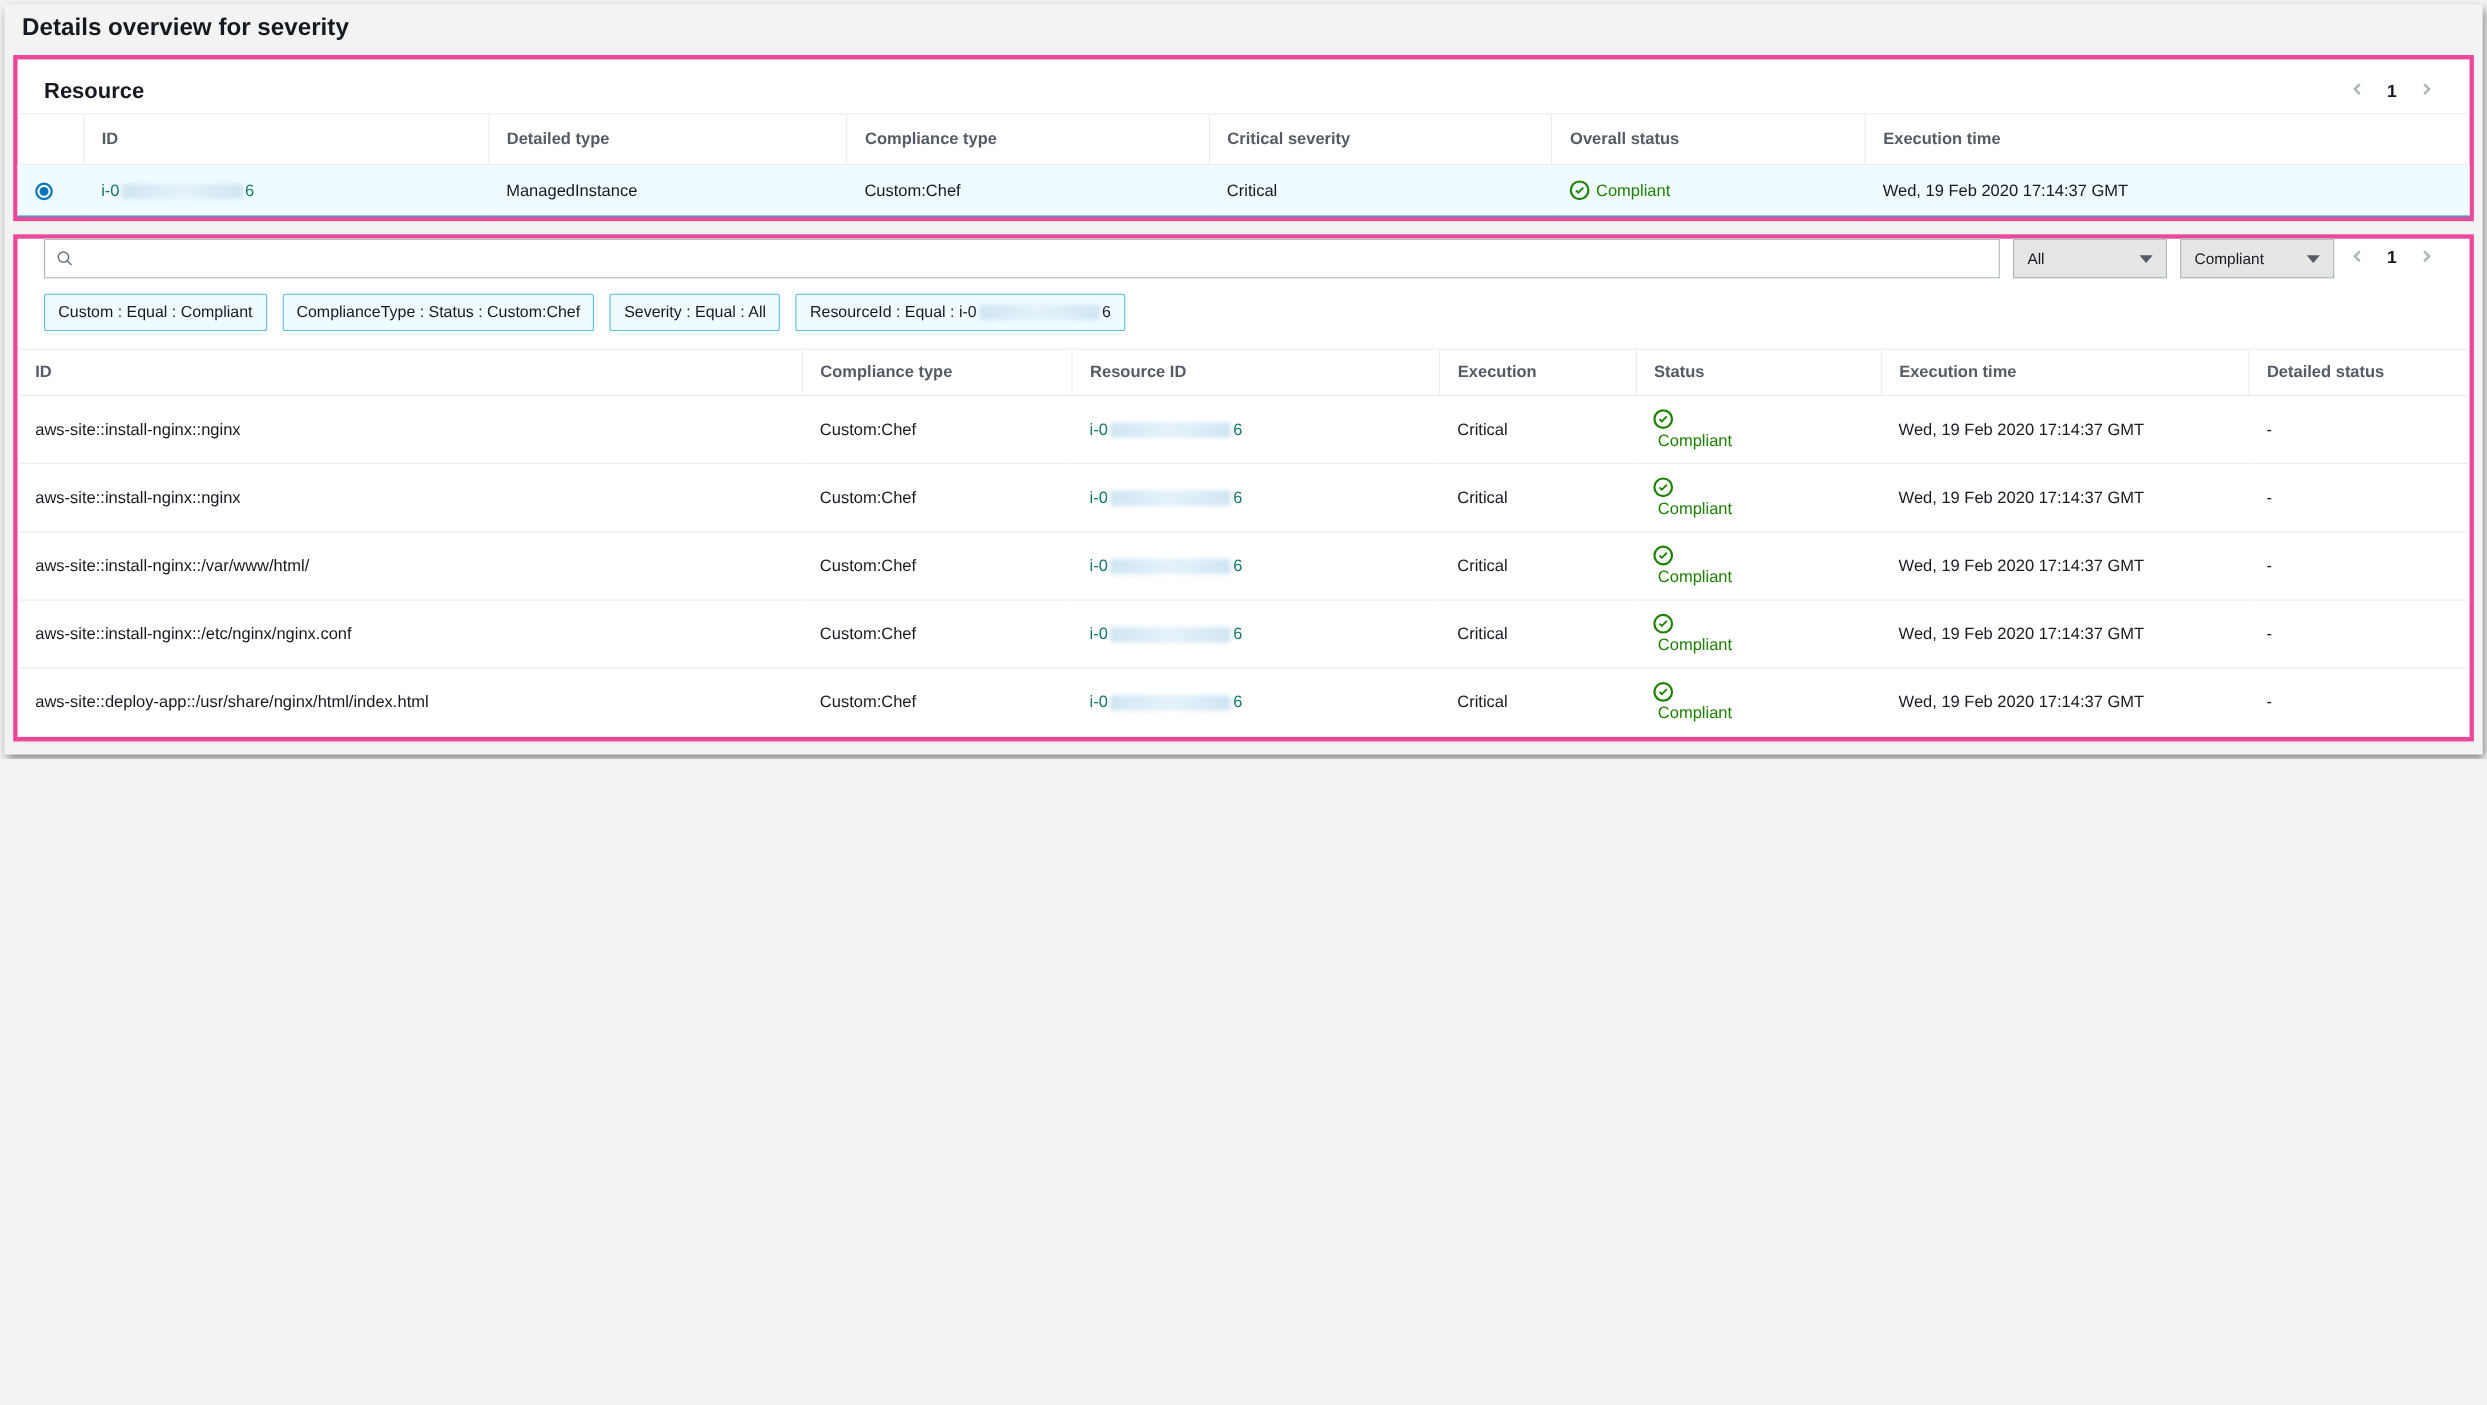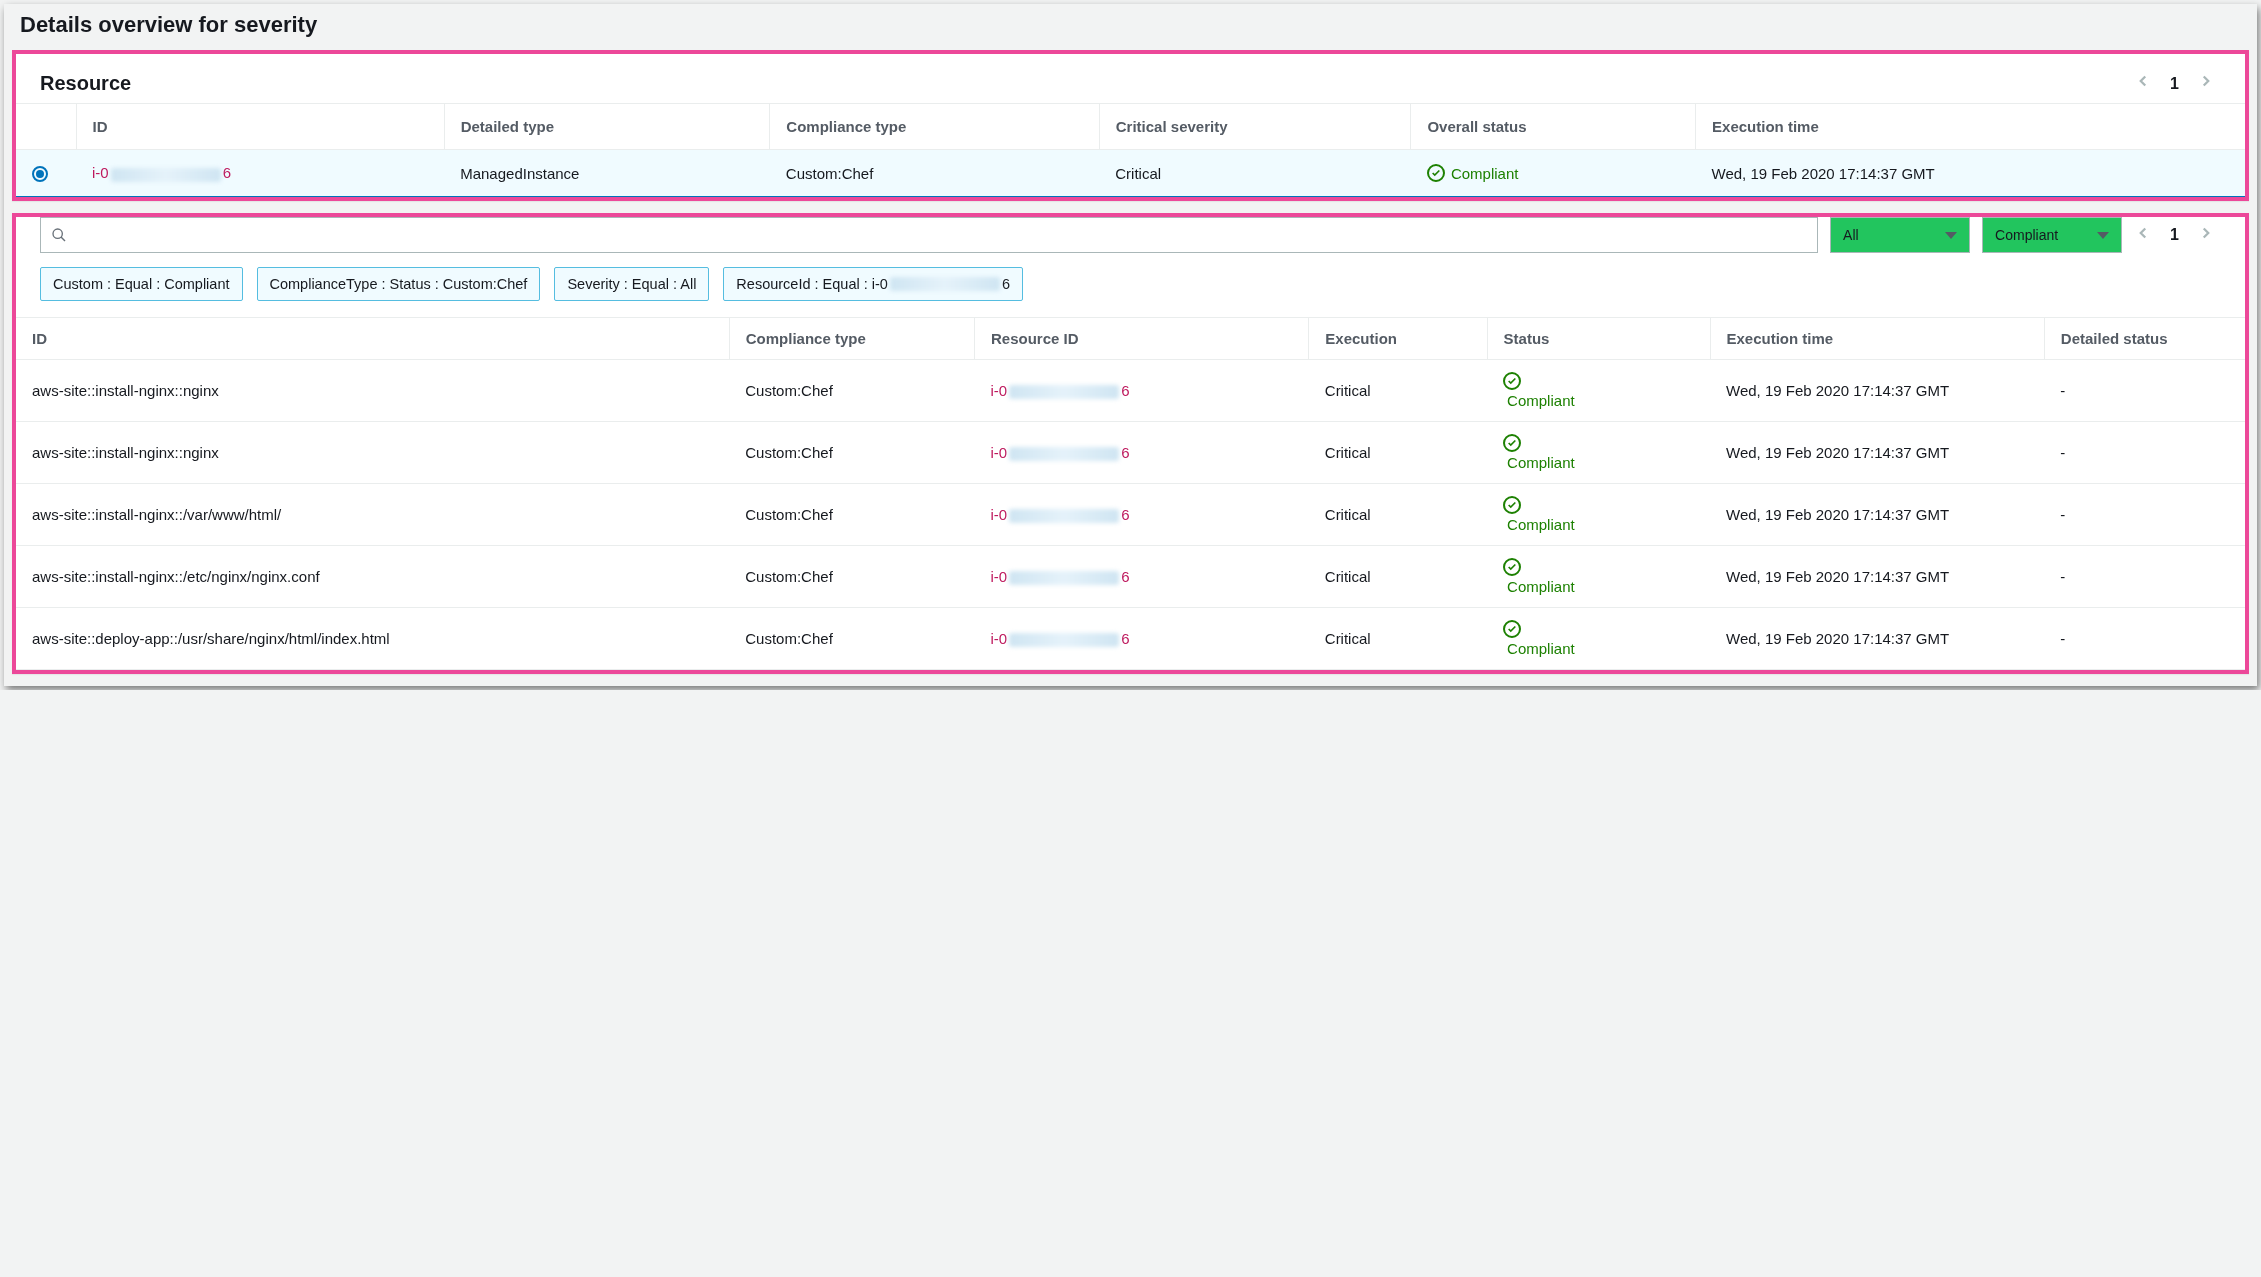--- a/index.html
+++ b/index.html
@@ -79,21 +79,21 @@
     border: 2px solid #0073bb;
     border-radius: 50%;
     display: inline-flex;
     align-items: center; justify-content: center;
   }
   .radio-inner {
     width: 8px; height: 8px;
     background: #0073bb;
     border-radius: 50%;
   }
-  .link { color: #be185d; cursor: pointer; }
+  .link { color: #0f766e; cursor: pointer; }
   .blur {
     display: inline-block;
     width: 110px; height: 14px;
     background: linear-gradient(90deg,#cfe5f2,#e5f2fa,#cfe5f2);
     filter: blur(2px);
     border-radius: 3px;
     vertical-align: middle;
     margin: 0 2px;
   }
   .compliant {
@@ -127,21 +127,21 @@
     background: #fff;
   }
   .search-box svg { width: 16px; height: 16px; color: #687078; }
   .dropdown {
     border: 1px solid #aab7b8;
     height: 36px;
     display: flex;
     align-items: center;
     justify-content: space-between;
     padding: 0 12px;
-    background: #22c55e;
+    background: #e5e5e5;
     cursor: pointer;
     min-width: 140px;
     gap: 24px;
   }
   .dropdown-caret {
     width: 0; height: 0;
     border-left: 6px solid transparent;
     border-right: 6px solid transparent;
     border-top: 7px solid #545b64;
   }

